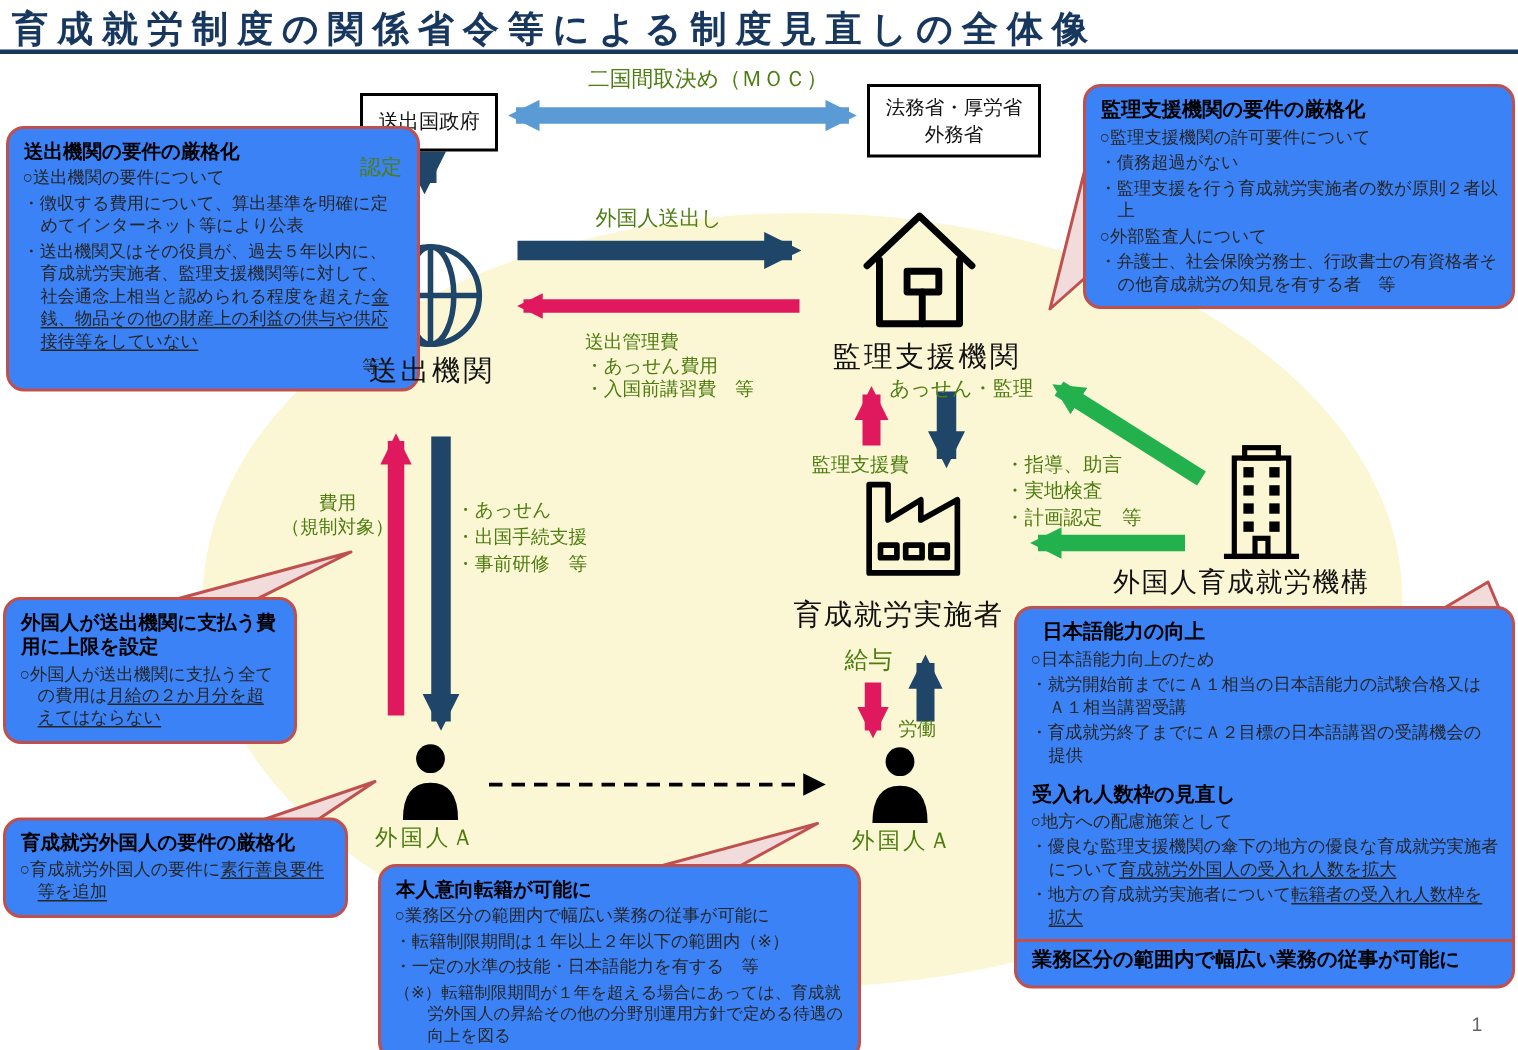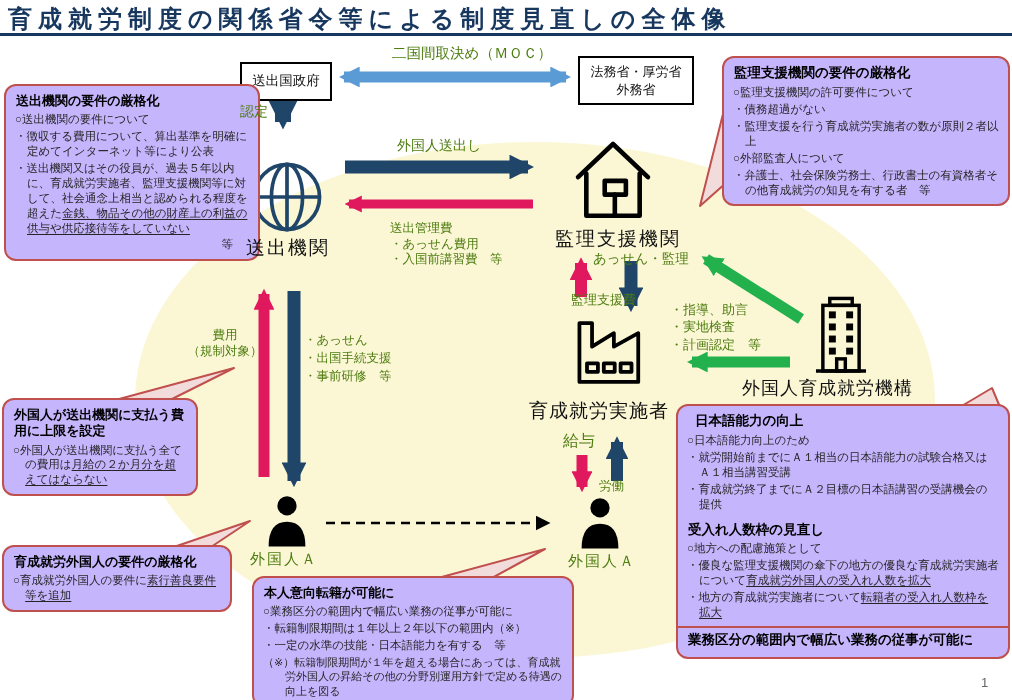--- a/index.html
+++ b/index.html
@@ -6,21 +6,21 @@
   .stage{position:relative;width:1012px;height:700px;background:#ffffff;overflow:hidden;
          font-family:"Liberation Sans","DejaVu Sans",sans-serif;color:#222;}
   .svg-layer{position:absolute;left:0;top:0;z-index:0;}
   .icon{position:absolute;z-index:1;}
   .label{position:absolute;z-index:3;white-space:nowrap;color:#4d7c0f;font-size:13px;line-height:1.3;}
   .node-label{font-size:19px;letter-spacing:2px;color:#111;}
   .small-list div{white-space:nowrap;}
   .box-node{position:absolute;z-index:2;background:#fff;border:2px solid #000;
             display:flex;flex-direction:column;align-items:center;justify-content:center;
             text-align:center;font-size:13.5px;line-height:1.35;color:#111;}
-  .callout{position:absolute;z-index:2;background:#c4b5fd;border:2px solid #c0504d;
+  .callout{position:absolute;z-index:2;background:#3b82f6;border:2px solid #c0504d;
            border-radius:12px;padding:6px 9px 7px 9px;box-sizing:border-box;}
   .callout .ctitle{font-weight:bold;font-size:13px;color:#000;line-height:1.25;margin:1px 0 3px 1px;}
   .callout .li{font-size:11.5px;line-height:1.3;color:#262626;padding-left:1.05em;text-indent:-1.05em;margin-top:2px;}
   .callout .etc{font-size:11.5px;text-align:right;padding-right:16px;color:#262626;margin-top:1px;}
   .callout u{text-underline-offset:2px;}
   .divider{border-top:2px solid #c0504d;margin:6px -9px 4px -9px;}
   .title{position:absolute;left:8px;top:3px;z-index:4;font-size:24px;font-weight:bold;
          letter-spacing:6px;color:#17375e;white-space:nowrap;}
   .title-rule{position:absolute;left:0;top:33px;width:1012px;height:3px;background:#17375e;z-index:4;}
   .page-num{position:absolute;left:981px;top:675px;z-index:4;font-size:13px;color:#666;}
@@ -154,39 +154,39 @@
   <div class="label" style="left:250px;top:549px;font-size:15px;letter-spacing:2px;">外国人Ａ</div>
   <div class="label" style="left:568px;top:551px;font-size:15px;letter-spacing:2px;">外国人Ａ</div>
 
   <div class="label" style="left:397px;top:136px;font-size:14px;">外国人送出し</div>
   <div class="label small-list" style="left:390px;top:221px;font-size:12.5px;line-height:1.25;">
     <div>送出管理費</div>
     <div>・あっせん費用</div>
     <div>・入国前講習費　等</div>
   </div>
   <div class="label" style="left:593px;top:250px;font-size:13.5px;">あっせん・監理</div>
-  <div class="label" style="left:541px;top:292px;margin-left:30px;">監理支援費</div>
+  <div class="label" style="left:541px;top:302px;">監理支援費</div>
   <div class="label small-list" style="left:670px;top:301px;line-height:1.33;">
     <div>・指導、助言</div>
     <div>・実地検査</div>
     <div>・計画認定　等</div>
   </div>
   <div class="label" style="left:183px;top:327px;width:84px;text-align:center;font-size:12.5px;">
     <div>費用</div>
     <div>（規制対象）</div>
   </div>
   <div class="label small-list" style="left:304px;top:331px;font-size:12.5px;line-height:1.45;">
     <div>・あっせん</div>
     <div>・出国手続支援</div>
     <div>・事前研修　等</div>
   </div>
   <div class="label" style="left:563px;top:431px;font-size:16px;">給与</div>
   <div class="label" style="left:599px;top:478px;font-size:12.5px;">労働</div>
 
-  <div class="callout" style="left:4px;top:84px;width:256px;">
+  <div class="callout" style="left:4px;top:84px;width:276px;">
     <div class="ctitle">送出機関の要件の厳格化</div>
     <div class="li">○送出機関の要件について</div>
     <div class="li">・徴収する費用について、算出基準を明確に定めてインターネット等により公表</div>
     <div class="li"><span>・送出機関又はその役員が、過去５年以内に、育成就労実施者、監理支援機関等に対して、社会通念上相当と認められる程度を超えた</span><u>金銭、物品その他の財産上の利益の供与や供応接待等をしていない</u></div>
     <div class="etc">等</div>
   </div>
 
   <div class="callout" style="left:2px;top:398px;width:196px;">
     <div class="ctitle">外国人が送出機関に支払う費用に上限を設定</div>
     <div class="li"><span>○外国人が送出機関に支払う全ての費用は</span><u>月給の２か月分を超えてはならない</u></div>

